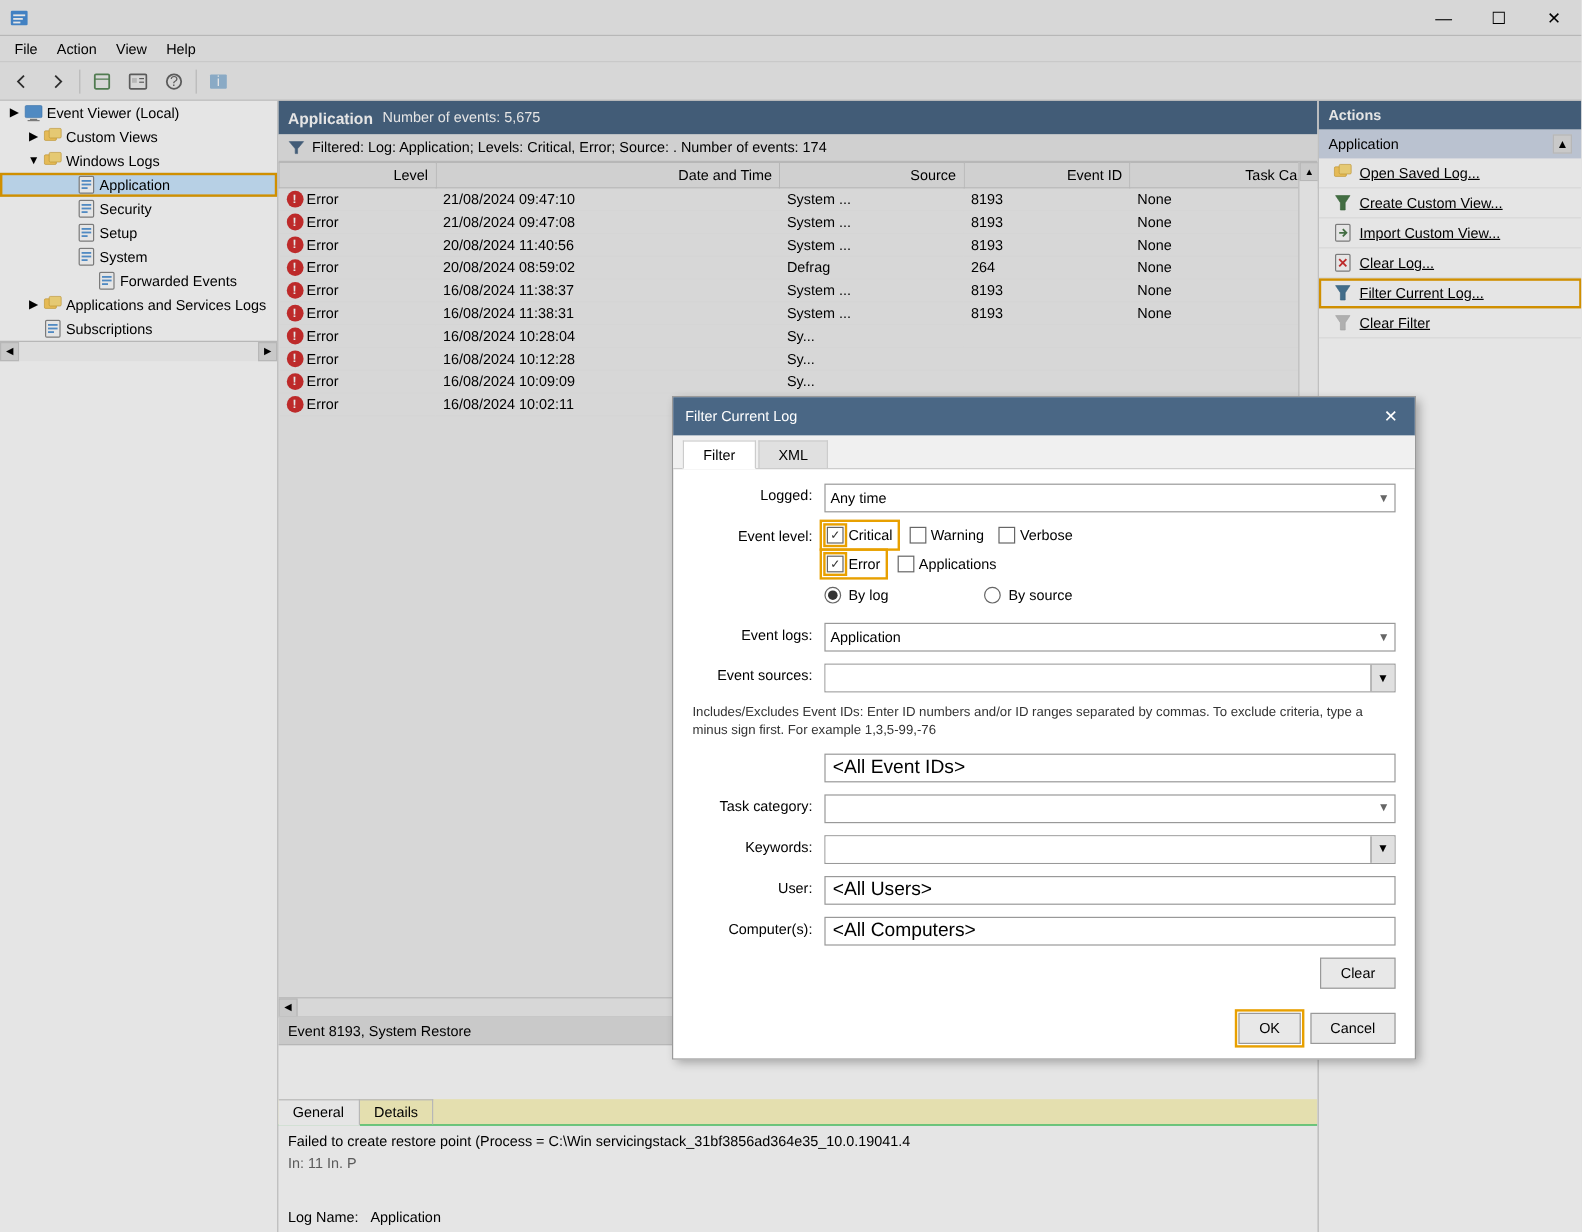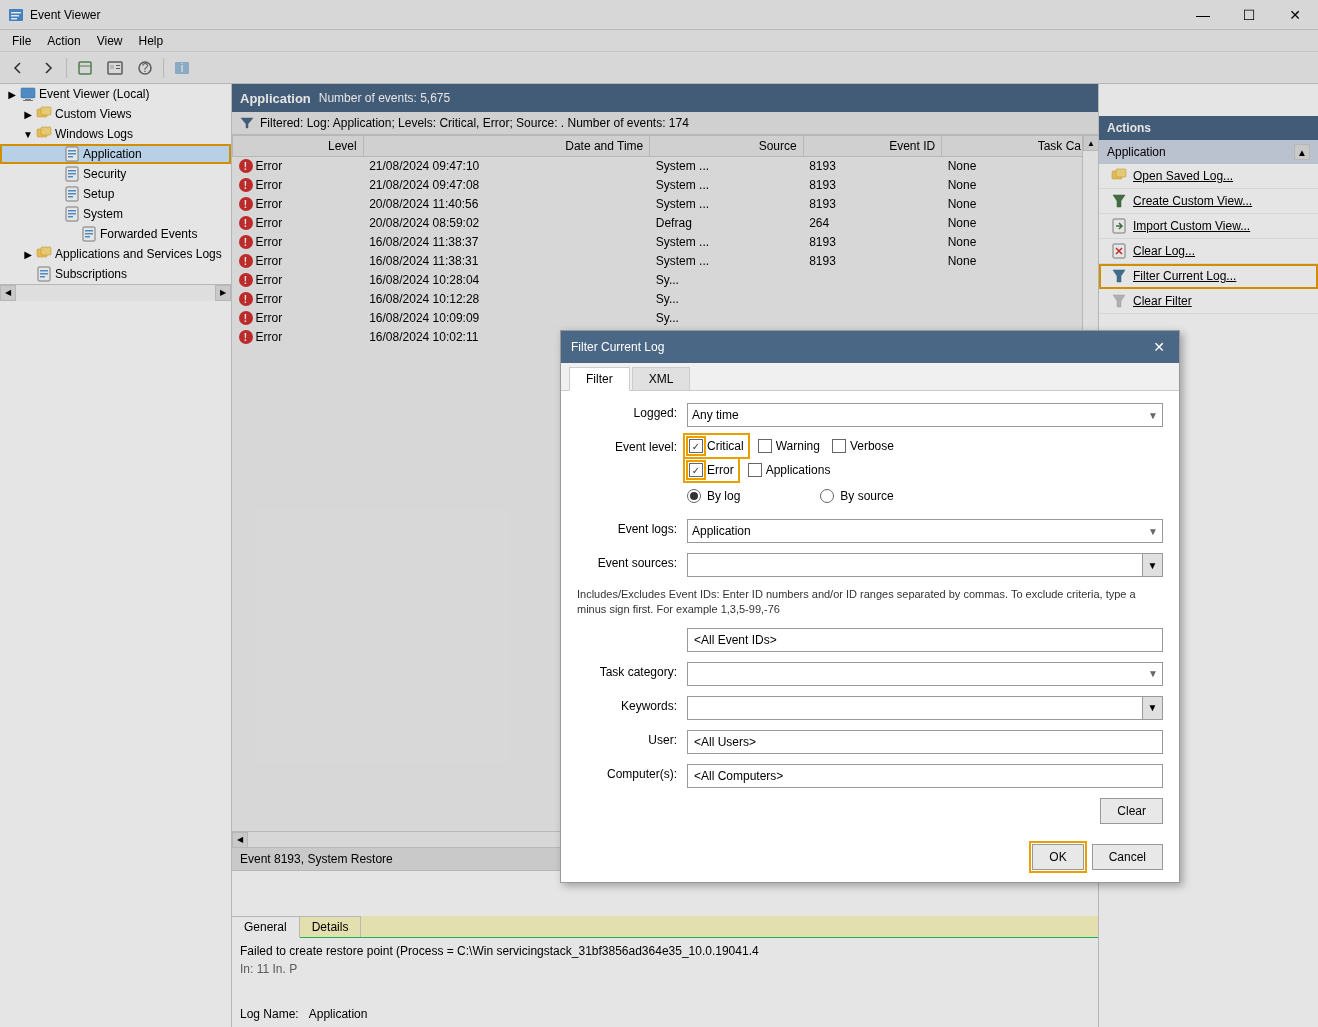--- a/index.html
+++ b/index.html
@@ -197,21 +197,20 @@
       border-left: 1px solid #ccc;
       overflow: auto;
       flex-shrink: 0;
     }
     .actions-header {
       background: #4a6785;
       color: white;
       padding: 5px 8px;
       font-size: 12px;
       font-weight: bold;
-      margin-top: 32px;
     }
     .actions-section-header {
       background: #d0d8e8;
       padding: 4px 8px;
       font-size: 12px;
       display: flex;
       align-items: center;
       justify-content: space-between;
     }
     .actions-item {
@@ -358,21 +357,21 @@
     }
     .radio-btn.checked::after {
       content: ''; width: 8px; height: 8px; border-radius: 50%; background: #333;
     }
 
     .text-input {
       width: 100%;
       height: 24px;
       border: 1px solid #999;
       padding: 2px 6px;
-      font-size: 12px;
+      font-size: 16px;
       background: white;
     }
     .event-source-input {
       display: flex;
       border: 1px solid #999;
       height: 24px;
     }
     .event-source-input input {
       flex: 1;
       border: none;
@@ -446,21 +445,20 @@
 </head>
 <body>
 
 <div class="titlebar">
   <svg class="titlebar-icon" viewBox="0 0 16 16">
     <rect x="1" y="2" width="14" height="12" rx="1" fill="#4a90d9"></rect>
     <rect x="3" y="5" width="10" height="1.5" fill="white"></rect>
     <rect x="3" y="8" width="8" height="1.5" fill="white"></rect>
     <rect x="3" y="11" width="6" height="1.5" fill="white"></rect>
   </svg>
-  <span class="titlebar-title">Event Viewer</span>
   <div class="titlebar-controls">
     <button class="titlebar-btn">—</button>
     <button class="titlebar-btn">☐</button>
     <button class="titlebar-btn close">✕</button>
   </div>
 </div>
 
 <div class="menubar">
   <div class="menubar-item">File</div>
   <div class="menubar-item">Action</div>

